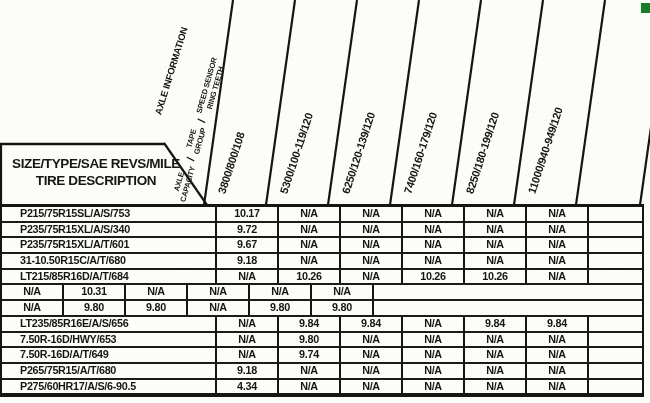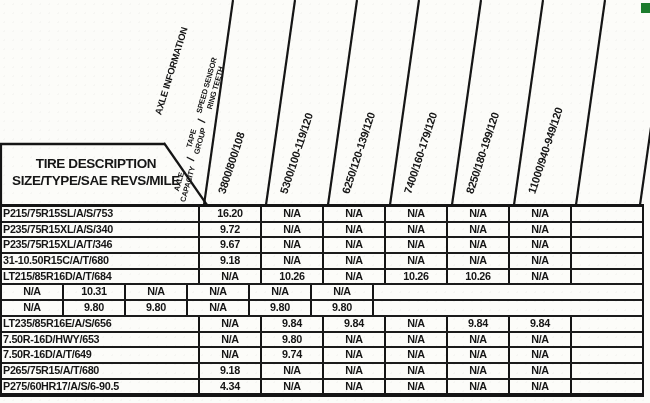--- a/index.html
+++ b/index.html
@@ -58,21 +58,21 @@
     border-left:2px solid #151515;
     border-right:2.5px solid #151515;
     width:640px;
   }
   .row{display:flex;height:13.7px;border-bottom:2px solid #1b1b1b;}
   .row:last-child{border-bottom:none;}
   .cell{
     font-weight:700;font-size:10.8px;line-height:13.7px;
     letter-spacing:-0.3px;white-space:nowrap;overflow:hidden;
   }
-  .cell.tire{width:195px;padding-left:1px;border-right:2px solid #151515;}
+  .cell.tire{width:195px;padding-left:18px;border-right:2px solid #151515;}
   .cell.val{width:60px;border-right:2px solid #151515;text-align:center;}
   .cell.last{flex:1;border-right:none;}
 
   .green-mark{position:absolute;background:#1c7c2e;}
   .gm1{left:641px;top:3px;width:9px;height:10px;}
 </style>
 </head>
 <body>
 
 <div class="page">
@@ -89,22 +89,22 @@
       <path d="M266,205 L295,0" stroke-width="2.2"></path>
       <path d="M328,205 L357,0" stroke-width="2.2"></path>
       <path d="M390,205 L419,0" stroke-width="2.2"></path>
       <path d="M452,205 L481,0" stroke-width="2.2"></path>
       <path d="M514,205 L543,0" stroke-width="2.2"></path>
       <path d="M576,205 L605,0" stroke-width="2.2"></path>
       <path d="M640,205 L669,0" stroke-width="2.2"></path>
     </svg>
 
     <div class="stub">
+      <div>SIZE/TYPE/SAE REVS/MILE</div>
       <div>TIRE DESCRIPTION</div>
-      <div>SIZE/TYPE/SAE REVS/MILE</div>
     </div>
 
     <div class="axle-title">AXLE INFORMATION</div>
 
     <div class="axle-groups">
       <span class="axle-group">
         <span>AXLE</span><br>
         <span>CAPACITY</span>
       </span>
       <span class="axle-sep">/</span>
@@ -123,40 +123,40 @@
     <div class="colhead ch1">5300/100-119/120</div>
     <div class="colhead ch2">6250/120-139/120</div>
     <div class="colhead ch3">7400/160-179/120</div>
     <div class="colhead ch4">8250/180-199/120</div>
     <div class="colhead ch5">11000/940-949/120</div>
   </div>
 
   <div class="body-table">
       <div class="row">
         <div class="cell tire">P215/75R15SL/A/S/753</div>
-        <div class="cell val">16.20</div>
+        <div class="cell val">10.17</div>
         <div class="cell val">N/A</div>
         <div class="cell val">N/A</div>
         <div class="cell val">N/A</div>
         <div class="cell val">N/A</div>
         <div class="cell val">N/A</div>
         <div class="cell val last"></div>
       </div>
       <div class="row">
         <div class="cell tire">P235/75R15XL/A/S/340</div>
         <div class="cell val">9.72</div>
         <div class="cell val">N/A</div>
         <div class="cell val">N/A</div>
         <div class="cell val">N/A</div>
         <div class="cell val">N/A</div>
         <div class="cell val">N/A</div>
         <div class="cell val last"></div>
       </div>
       <div class="row">
-        <div class="cell tire">P235/75R15XL/A/T/346</div>
+        <div class="cell tire">P235/75R15XL/A/T/601</div>
         <div class="cell val">9.67</div>
         <div class="cell val">N/A</div>
         <div class="cell val">N/A</div>
         <div class="cell val">N/A</div>
         <div class="cell val">N/A</div>
         <div class="cell val">N/A</div>
         <div class="cell val last"></div>
       </div>
       <div class="row">
         <div class="cell tire">31-10.50R15C/A/T/680</div>

